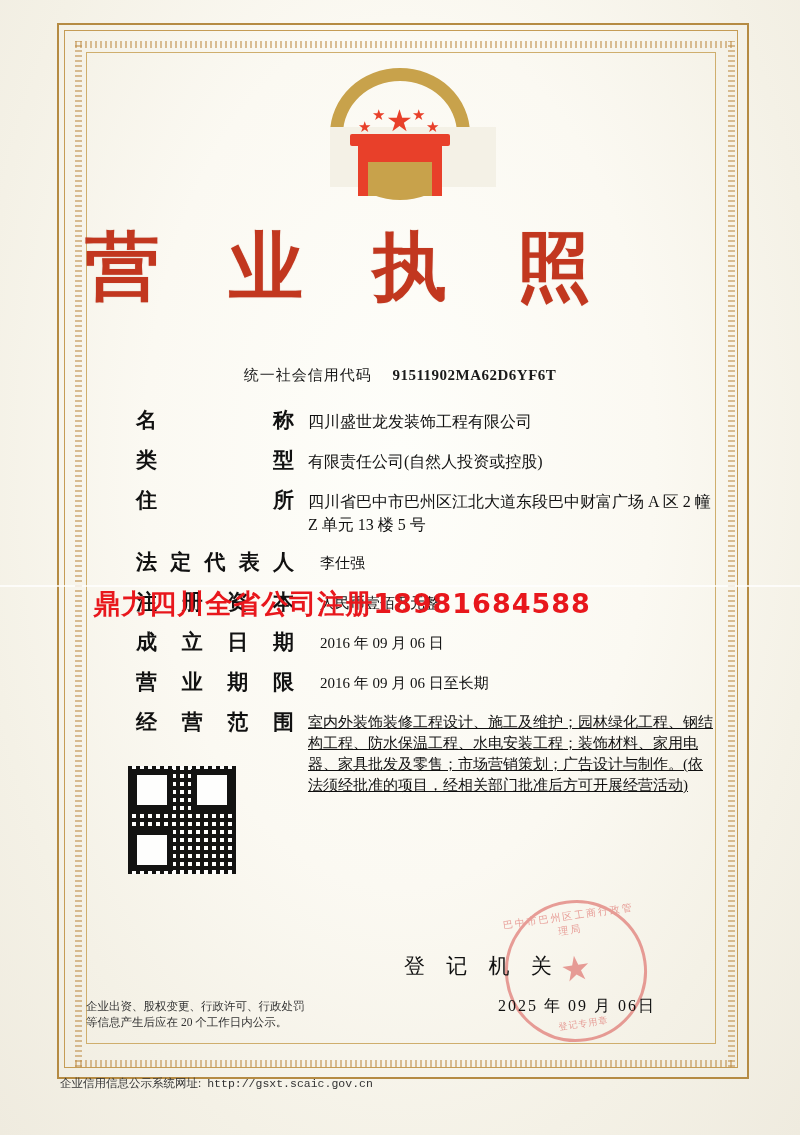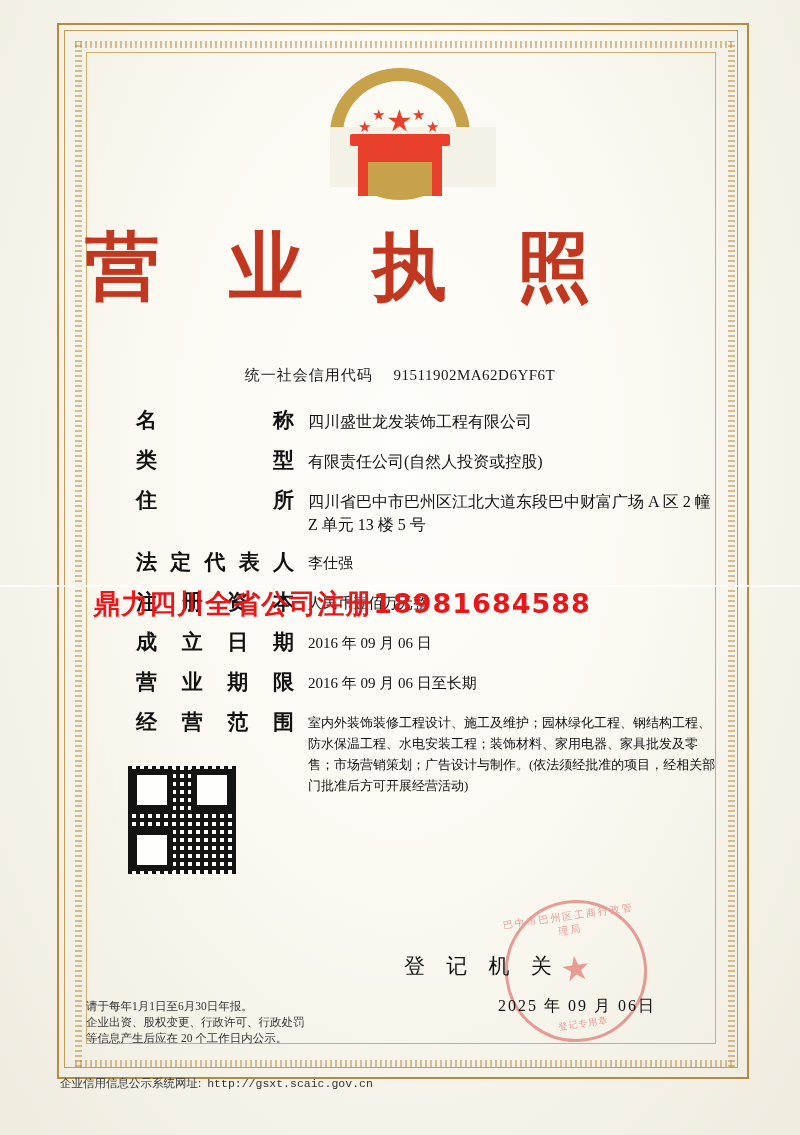--- a/index.html
+++ b/index.html
@@ -82,41 +82,41 @@
     letter-spacing:22px;
     text-indent:22px;
     color:#c2371f;
     text-shadow:0 0 1px rgba(150,40,20,.4);
   }
 
   .credit-code{
     position:absolute;left:0;top:366px;width:800px;text-align:center;
     font-size:15px;color:#1a1a1a;letter-spacing:1px;
   }
-  .credit-code .code{font-family:"Liberation Serif", serif;font-weight:normal;letter-spacing:.5px;margin-left:16px;}
+  .credit-code .code{font-family:"Liberation Serif", serif;font-weight:bold;letter-spacing:.5px;margin-left:16px;}
 
   .rows{
     position:absolute;left:136px;top:406px;width:580px;
   }
   .row{
     display:flex;align-items:flex-start;margin-bottom:12px;
   }
   .row .lab{
     width:172px;flex:0 0 172px;
     font-size:21px;font-weight:bold;color:#111;
     display:flex;justify-content:space-between;
     padding-right:14px;box-sizing:border-box;
     letter-spacing:0;
   }
   .row .val{
     font-size:16px;color:#111;line-height:23px;flex:1;
     padding-top:4px;
   }
-  .row.scope .val{font-size:13px;line-height:21px;}
-  .row.small .val{font-size:15px;}
+  .row.scope .val{font-size:15px;line-height:21px;text-decoration:underline;}
+  .row.small .val{font-size:15px;margin-left:12px;}
 
   
   .qr{
     position:absolute;left:128px;top:766px;width:108px;height:108px;
     background:#fff;
     background-image:
       repeating-linear-gradient(0deg,#111 0 4px, transparent 4px 8px),
       repeating-linear-gradient(90deg,#111 0 4px, transparent 4px 8px);
     background-size:8px 8px, 8px 8px;
     opacity:.92;
@@ -301,21 +301,20 @@
   <div class="seal">
     <div class="seal-top">巴中市巴州区工商行政管理局</div>
     <div class="seal-star">★</div>
     <div class="seal-bottom">登记专用章</div>
   </div>
 
   <div class="reg-auth">登 记 机 关</div>
   <div class="reg-date">2025 年  09 月  06日</div>
 
   <div class="notice">
-    <div>请于每年1月1日至6月30日年报。</div>
     <div>企业出资、股权变更、行政许可、行政处罚</div>
     <div>等信息产生后应在 20 个工作日内公示。</div>
   </div>
 
   <div class="footer-url">
     <span>企业信用信息公示系统网址:</span><span class="u">http://gsxt.scaic.gov.cn</span>
   </div>
 
 
 </div>

